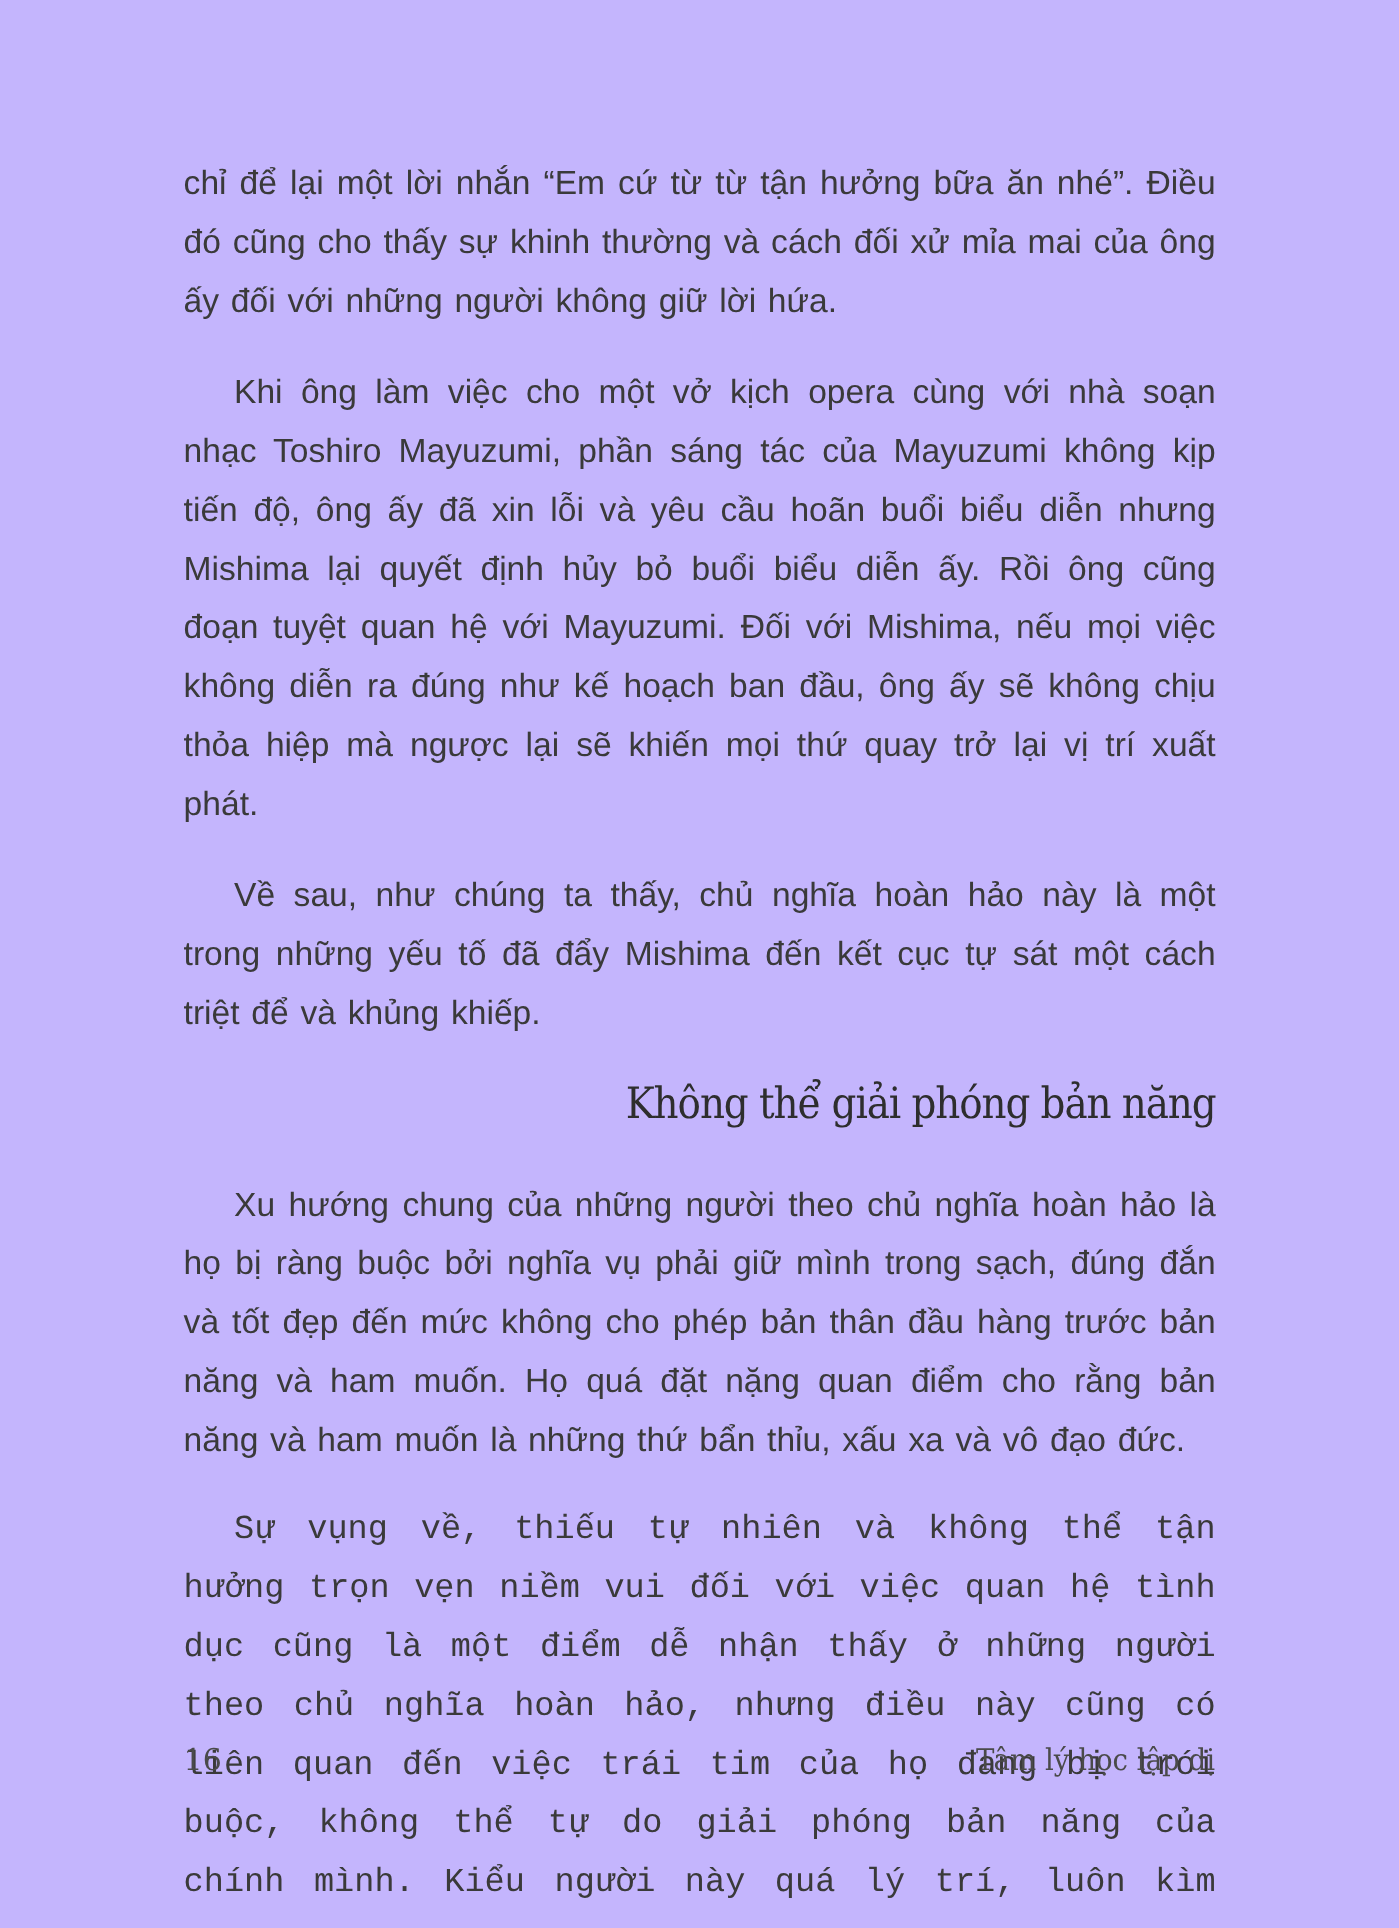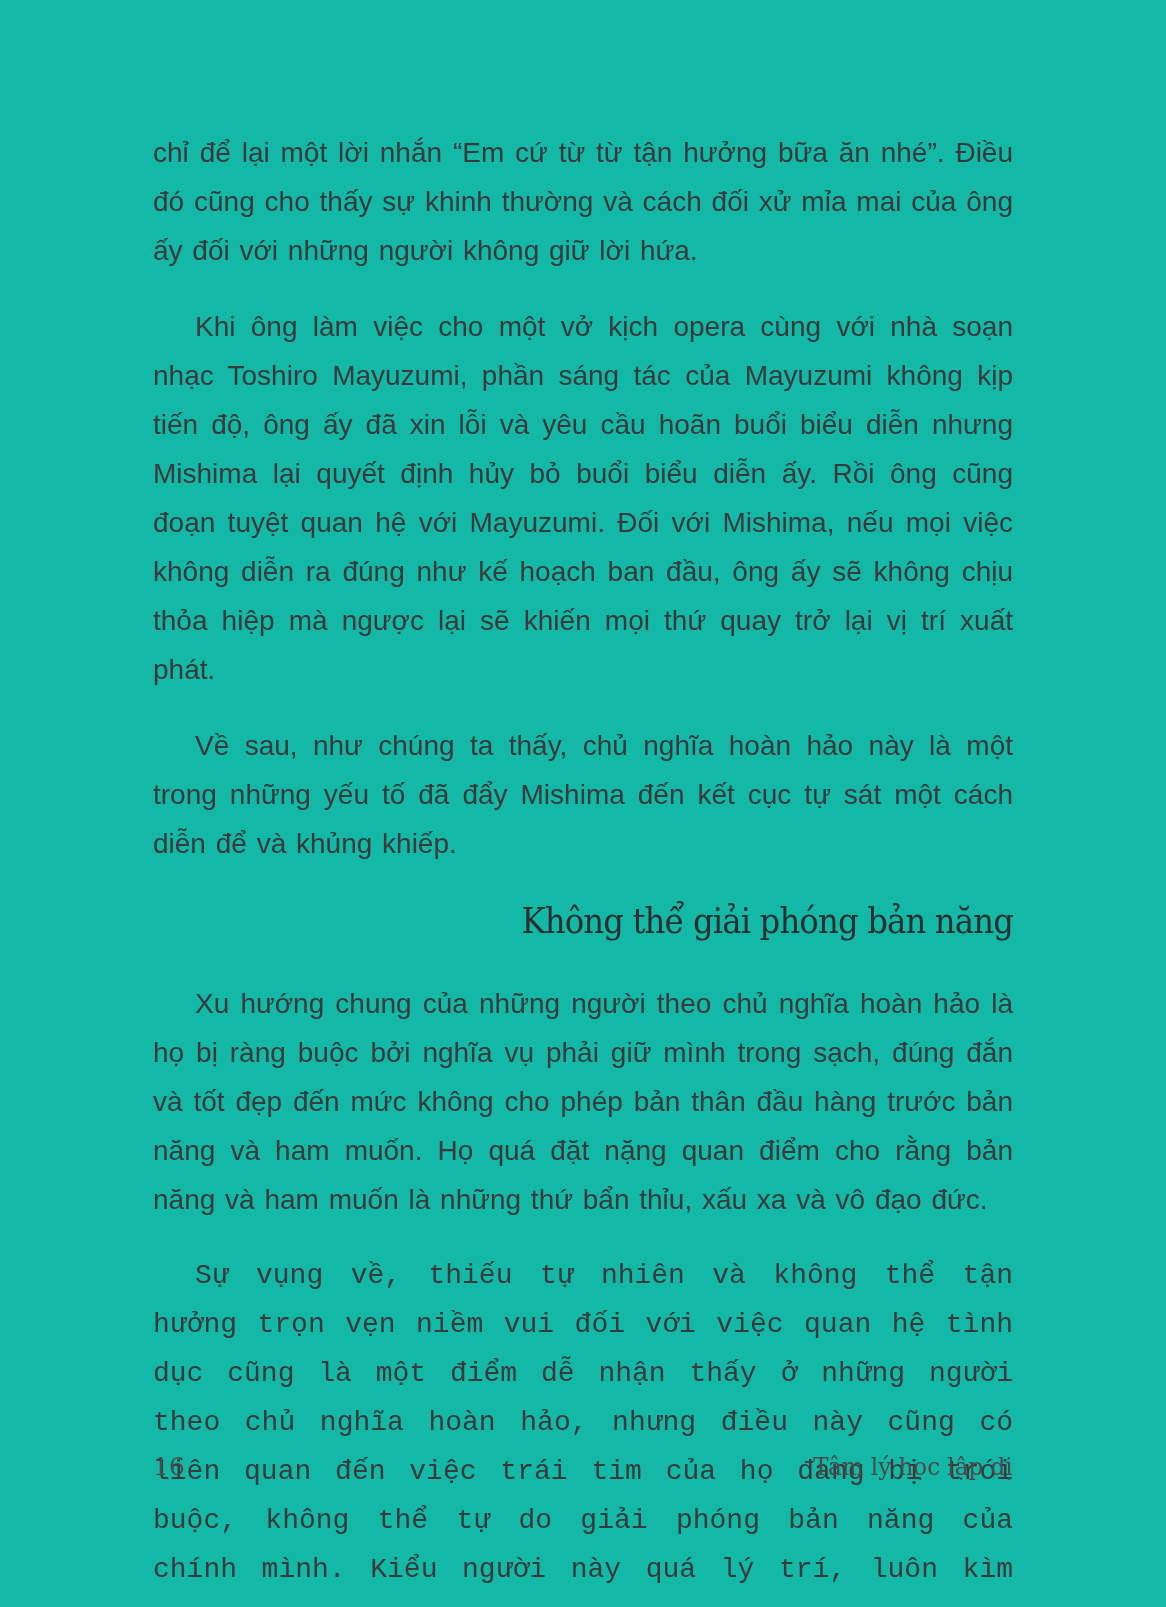--- a/index.html
+++ b/index.html
@@ -5,21 +5,21 @@
 <style>
   html, body {
     margin: 0;
     padding: 0;
     background: #ffffff;
   }
   .page {
     position: relative;
     width: 1166px;
     height: 1607px;
-    background: #14b8a6;
+    background: #c4b5fd;
     overflow: hidden;
     font-family: "Liberation Sans", "DejaVu Sans", sans-serif;
   }
   .text-block {
     position: absolute;
     left: 153px;
     top: 128px;
     width: 860px;
   }
   p.body-para {
@@ -72,21 +72,21 @@
 <body>
 
 <div class="page">
 
   <div class="text-block">
 
     <p class="body-para">chỉ để lại một lời nhắn “Em cứ từ từ tận hưởng bữa ăn nhé”. Điều đó cũng cho thấy sự khinh thường và cách đối xử mỉa mai của ông ấy đối với những người không giữ lời hứa.</p>
 
     <p class="body-para indent">Khi ông làm việc cho một vở kịch opera cùng với nhà soạn nhạc Toshiro Mayuzumi, phần sáng tác của Mayuzumi không kịp tiến độ, ông ấy đã xin lỗi và yêu cầu hoãn buổi biểu diễn nhưng Mishima lại quyết định hủy bỏ buổi biểu diễn ấy. Rồi ông cũng đoạn tuyệt quan hệ với Mayuzumi. Đối với Mishima, nếu mọi việc không diễn ra đúng như kế hoạch ban đầu, ông ấy sẽ không chịu thỏa hiệp mà ngược lại sẽ khiến mọi thứ quay trở lại vị trí xuất phát.</p>
 
-    <p class="body-para indent">Về sau, như chúng ta thấy, chủ nghĩa hoàn hảo này là một trong những yếu tố đã đẩy Mishima đến kết cục tự sát một cách diễn để và khủng khiếp.</p>
+    <p class="body-para indent">Về sau, như chúng ta thấy, chủ nghĩa hoàn hảo này là một trong những yếu tố đã đẩy Mishima đến kết cục tự sát một cách triệt để và khủng khiếp.</p>
 
     <h2 class="section-heading">Không thể giải phóng bản năng</h2>
 
     <p class="body-para indent">Xu hướng chung của những người theo chủ nghĩa hoàn hảo là họ bị ràng buộc bởi nghĩa vụ phải giữ mình trong sạch, đúng đắn và tốt đẹp đến mức không cho phép bản thân đầu hàng trước bản năng và ham muốn. Họ quá đặt nặng quan điểm cho rằng bản năng và ham muốn là những thứ bẩn thỉu, xấu xa và vô đạo đức.</p>
 
     <p class="body-para indent continues">Sự vụng về, thiếu tự nhiên và không thể tận hưởng trọn vẹn niềm vui đối với việc quan hệ tình dục cũng là một điểm dễ nhận thấy ở những người theo chủ nghĩa hoàn hảo, nhưng điều này cũng có liên quan đến việc trái tim của họ đang bị trói buộc, không thể tự do giải phóng bản năng của chính mình. Kiểu người này quá lý trí, luôn kìm</p>
 
   </div>
 
   <div class="footer">

